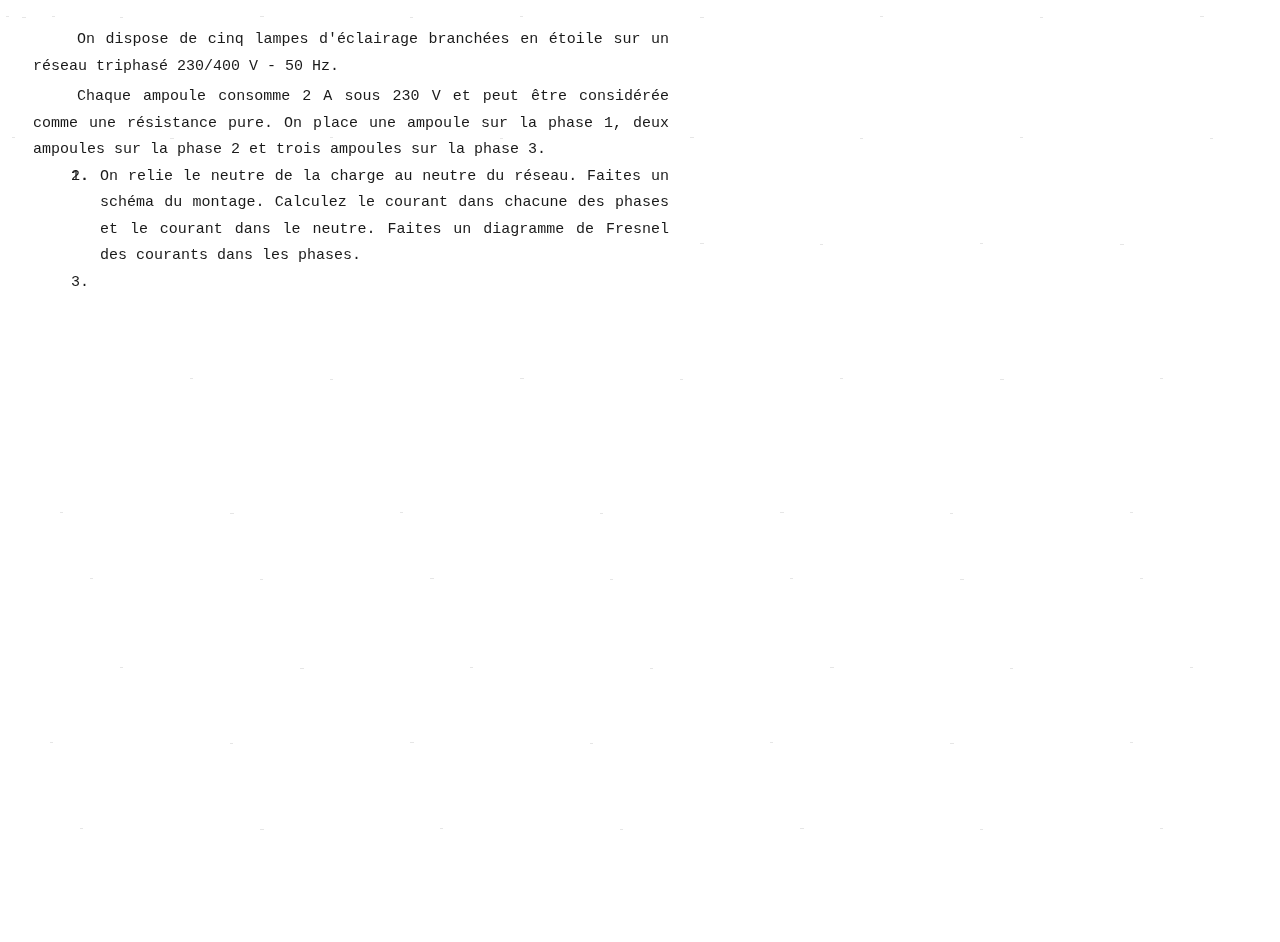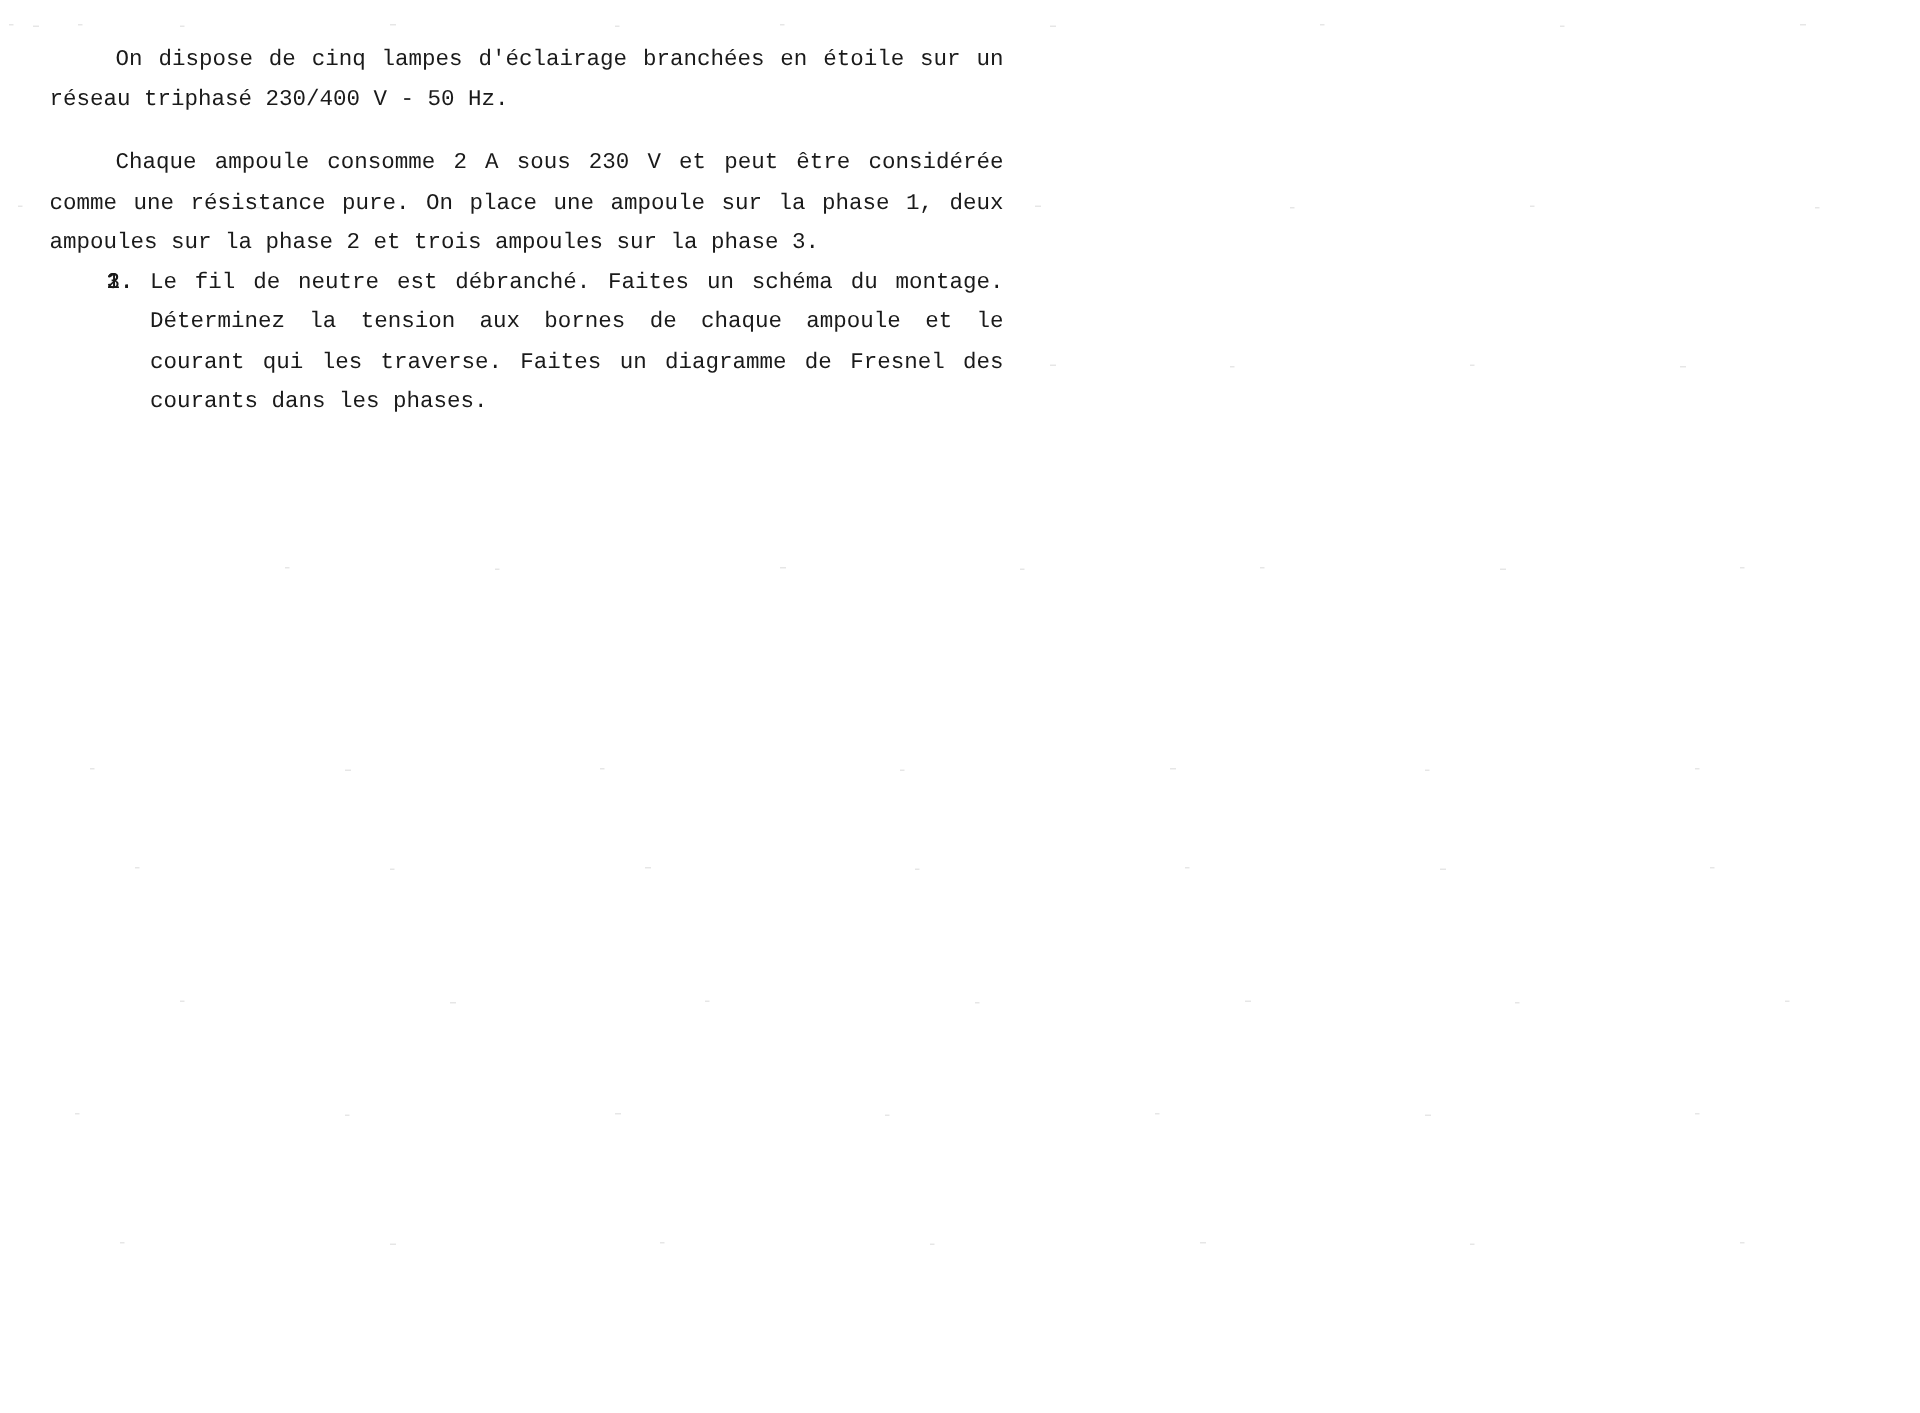--- a/index.html
+++ b/index.html
@@ -32,21 +32,21 @@
   }
   p.para {
     margin: 0 0 0 0;
     font-size: 15px;
     line-height: 26.5px;
     text-align: justify;
     text-justify: inter-word;
     text-indent: 44px;
   }
   p.para + p.para {
-    margin-top: 16px;
+    margin-top: 4px;
   }
   ol.questions {
     margin: 0;
     padding: 0;
     list-style: none;
     counter-reset: qitem;
   }
   ol.questions > li {
     position: relative;
     padding-left: 67px;
@@ -159,21 +159,21 @@
     <p class="para">On dispose de cinq lampes d'éclairage branchées en étoile sur un réseau triphasé 230/400 V - 50 Hz.</p>
 
     <p class="para">Chaque ampoule consomme 2 A sous 230 V et peut être considérée comme une résistance pure. On place une ampoule sur la phase 1, deux ampoules sur la phase 2 et trois ampoules sur la phase 3.</p>
 
     <ol class="questions">
       <li>
         <span class="marker">1.</span>
       </li>
       <li>
         <span class="marker">2.</span>
+        <span class="q-text">On relie le neutre de la charge au neutre du réseau. Faites un schéma du montage. Calculez le courant dans chacune des phases et le courant dans le neutre. Faites un diagramme de Fresnel des courants dans les phases.</span>
       </li>
       <li>
         <span class="marker">3.</span>
-        <span class="q-text">Le fil de neutre est débranché. Faites un schéma du montage.  Déterminez la tension aux bornes de chaque ampoule et le courant qui les traverse. Faites un diagramme de Fresnel des courants dans les phases.</span>
       </li>
     </ol>
 
   </div>
 </div>
 
 </body></html>

